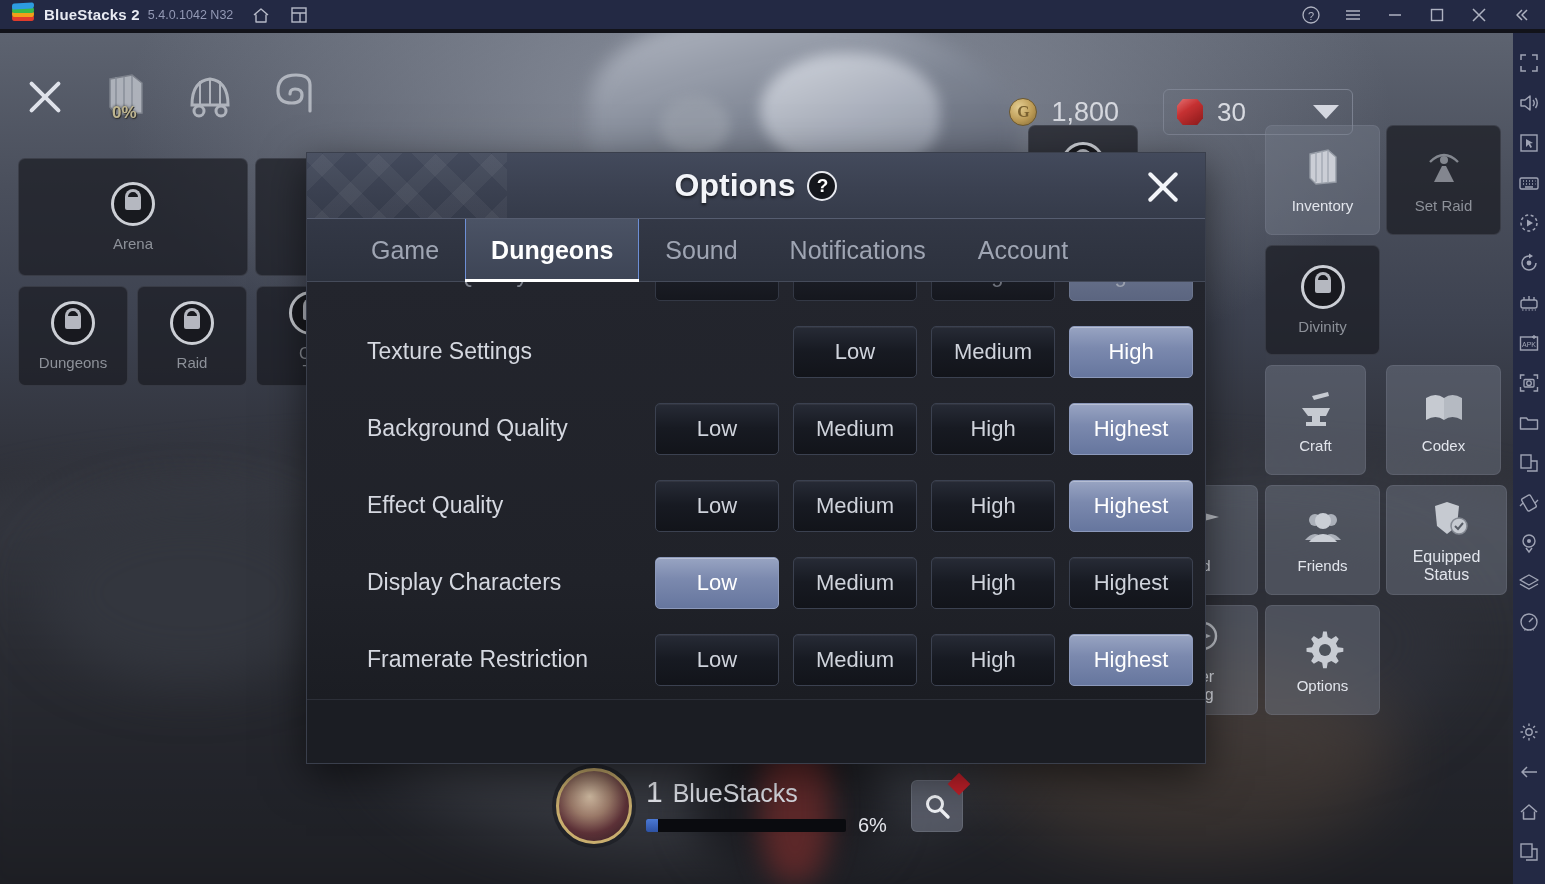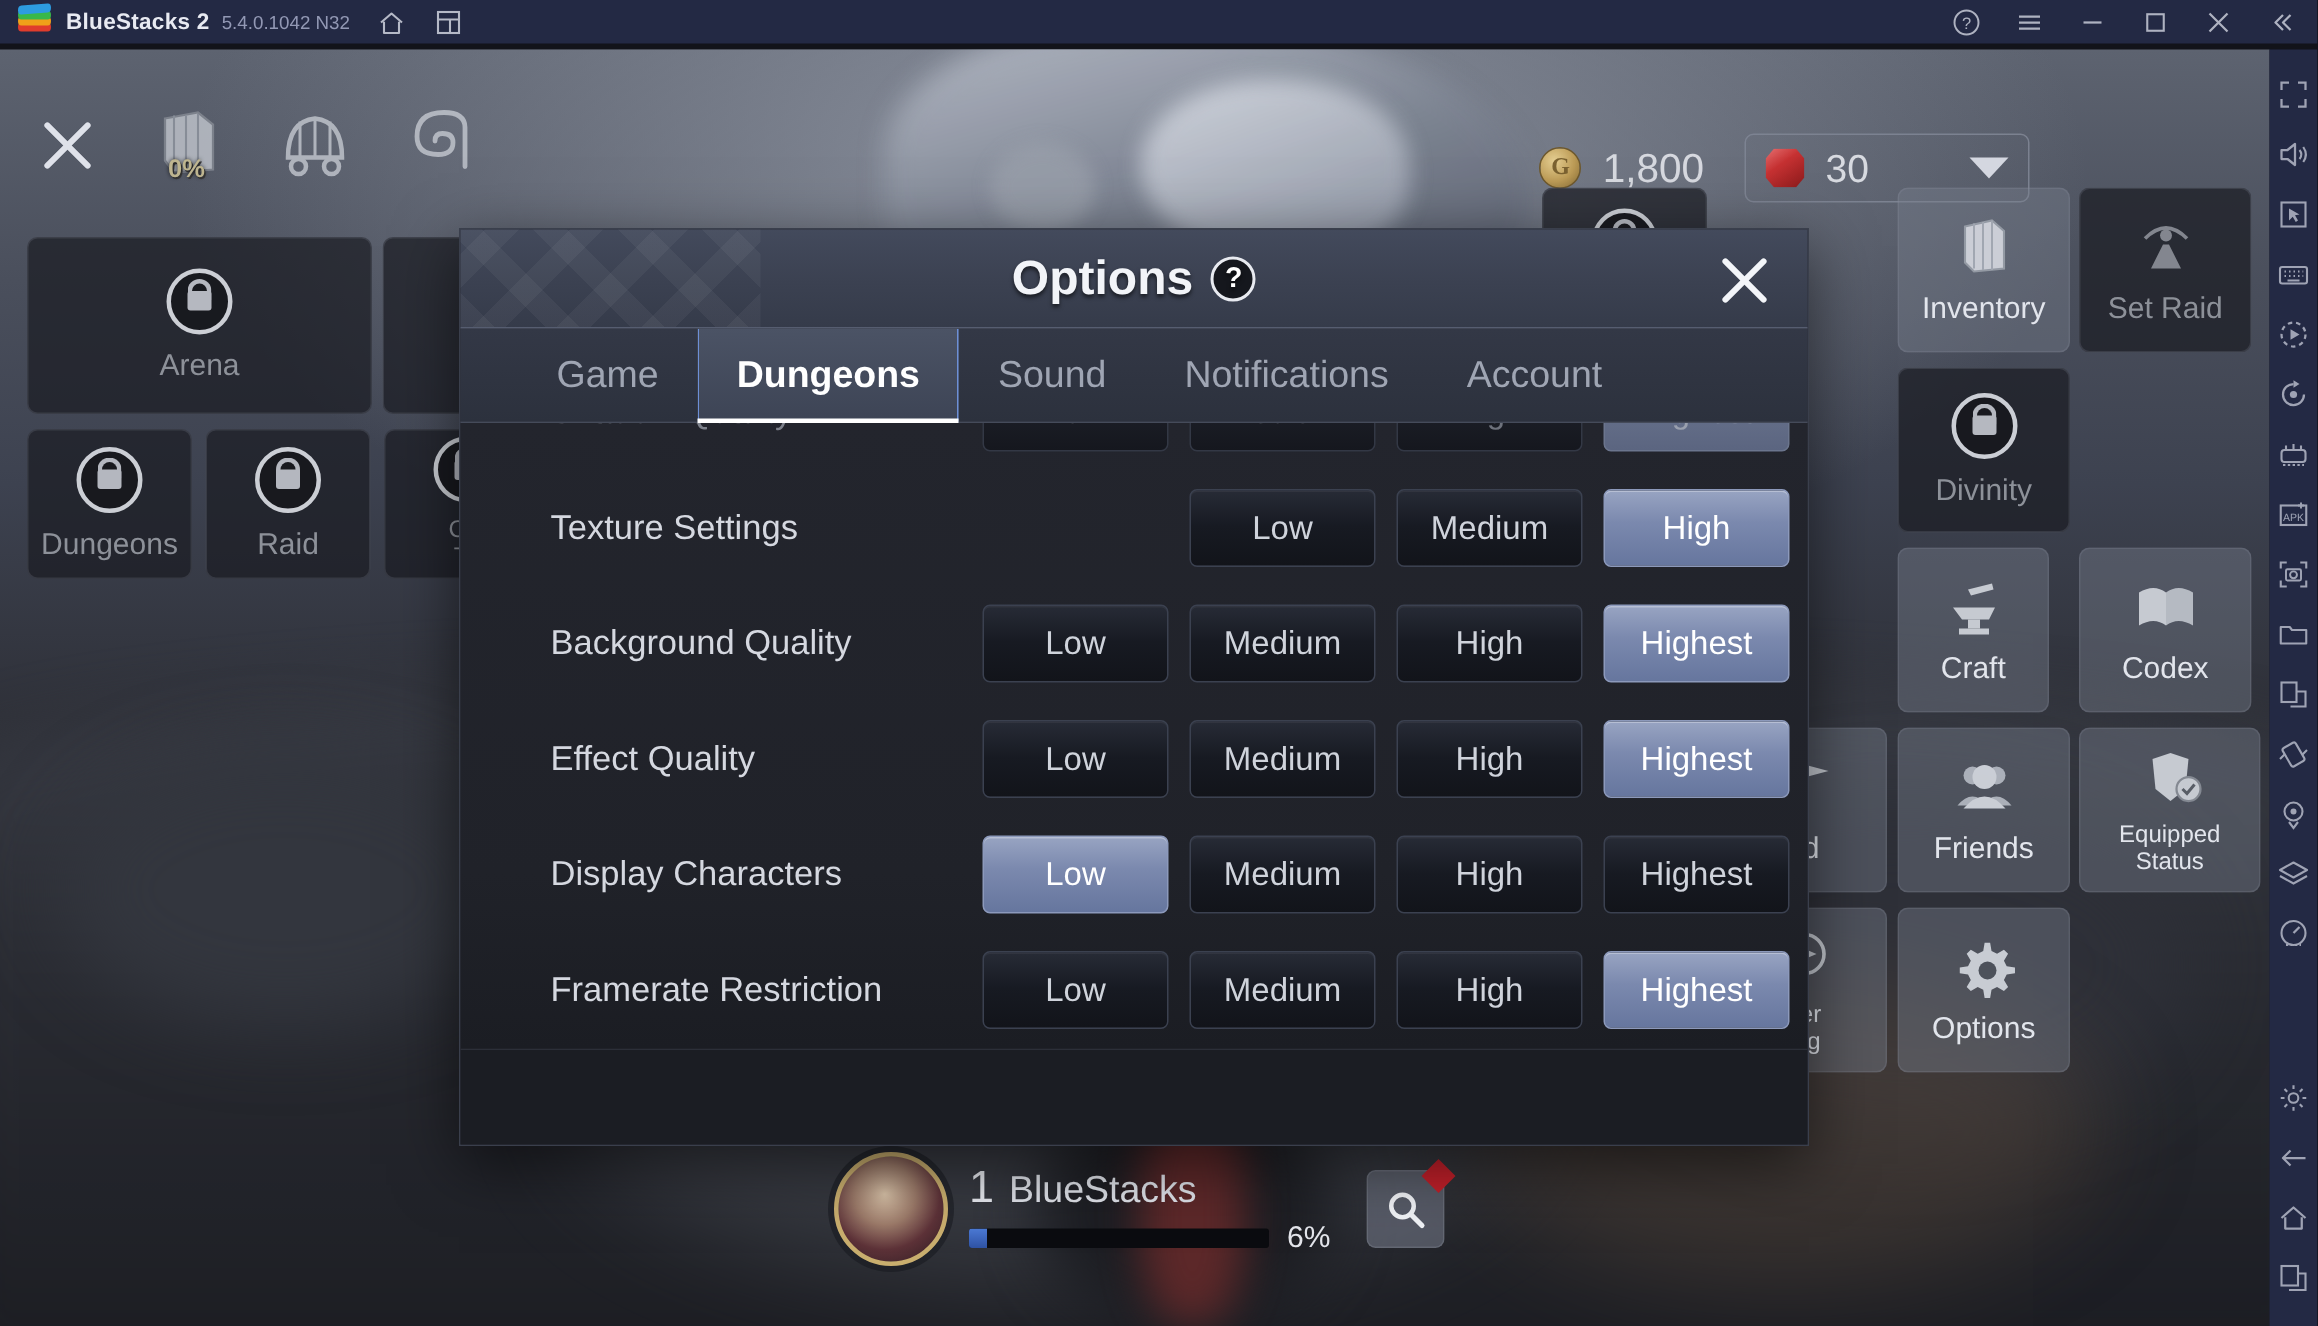--- a/index.html
+++ b/index.html
@@ -90,37 +90,37 @@
     background:radial-gradient(circle at 35% 32%, #f0d48a 0%, #c9a košt 0%, #bf9a4a 55%, #8a6a2c 100%);
     background:radial-gradient(circle at 35% 32%, #f2d894 0%, #c5a052 55%, #86682c 100%);
     border:1px solid #6d5524; opacity:.9;
     display:flex; align-items:center; justify-content:center;
     color:#7c6028; font-size:16px; font-weight:bold; font-family:"Liberation Serif", serif;
   }
   .coin-val { color:#e2e4ea; font-size:27px; opacity:.9; }
   .gem-box {
     display:flex; align-items:center; gap:14px;
     width:190px; height:46px; border:1px solid #7f8594; border-radius:6px;
-    padding:0 13px; margin-left:5px; opacity:.92;
+    padding:0 13px; margin-left:22px; opacity:.92;
   }
   .gem {
     width:26px; height:26px; flex:none;
     background:linear-gradient(145deg,#f07070 0%, #cf2d2d 40%, #8e1414 100%);
     clip-path:polygon(22% 0,78% 0,100% 26%,100% 74%,78% 100%,22% 100%,0 74%,0 26%);
   }
   .gem-val { color:#e2e4ea; font-size:26px; flex:1; }
   .caret-dn { width:0;height:0;border-left:13px solid transparent;border-right:13px solid transparent;border-top:14px solid #dfe2ea; }
 
   
   .tile {
     position:absolute; border-radius:7px;
     background:rgba(42,44,52,.60);
     border:1px solid rgba(150,156,170,.18);
     display:flex; flex-direction:column; align-items:center; justify-content:center;
-    color:#c9ccd4; font-size:20px; text-align:center; line-height:1.12;
+    color:#c9ccd4; font-size:15px; text-align:center; line-height:1.12;
     cursor:pointer; overflow:hidden;
   }
   .tile.light { background:rgba(120,126,140,.42); color:#e2e5ec; }
   .tile.dark  { background:rgba(26,28,34,.72); color:#8d9199; }
   .tile .lbl { padding:0 4px; }
   .lock {
     width:44px; height:44px; border-radius:50%;
     border:3px solid #e3e6ec; background:#17181d;
     display:flex; align-items:center; justify-content:center; margin-bottom:10px;
     opacity:.88;

